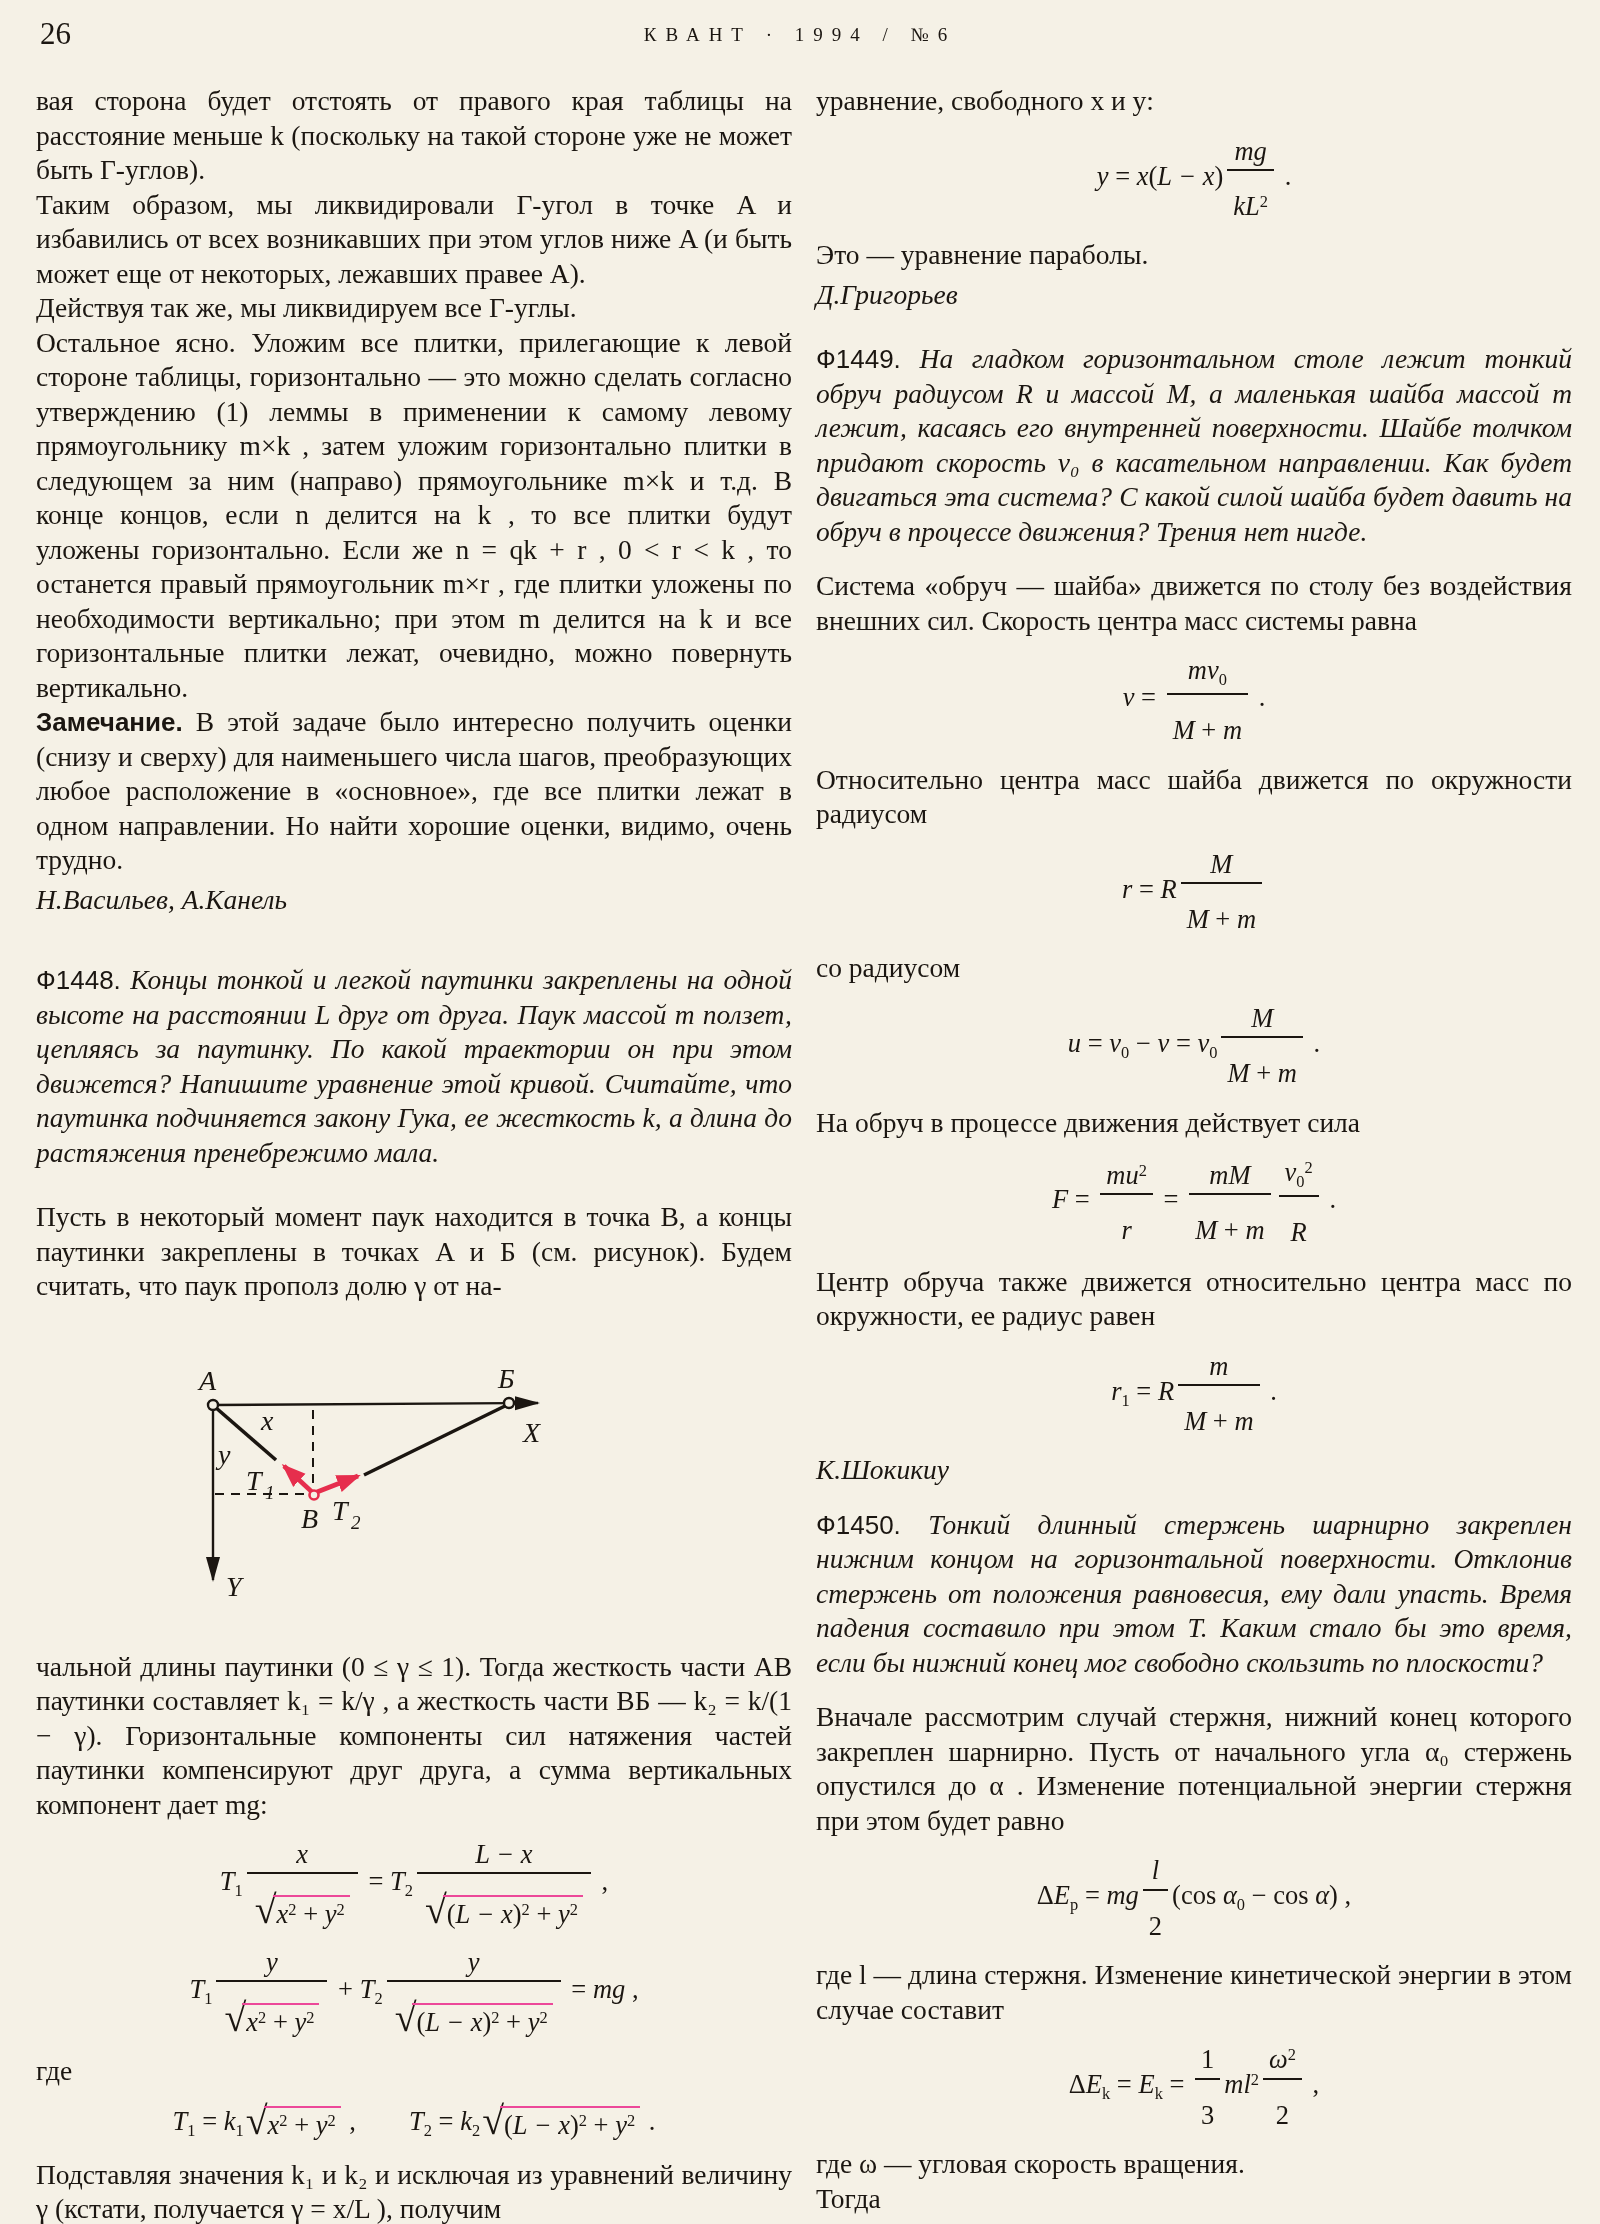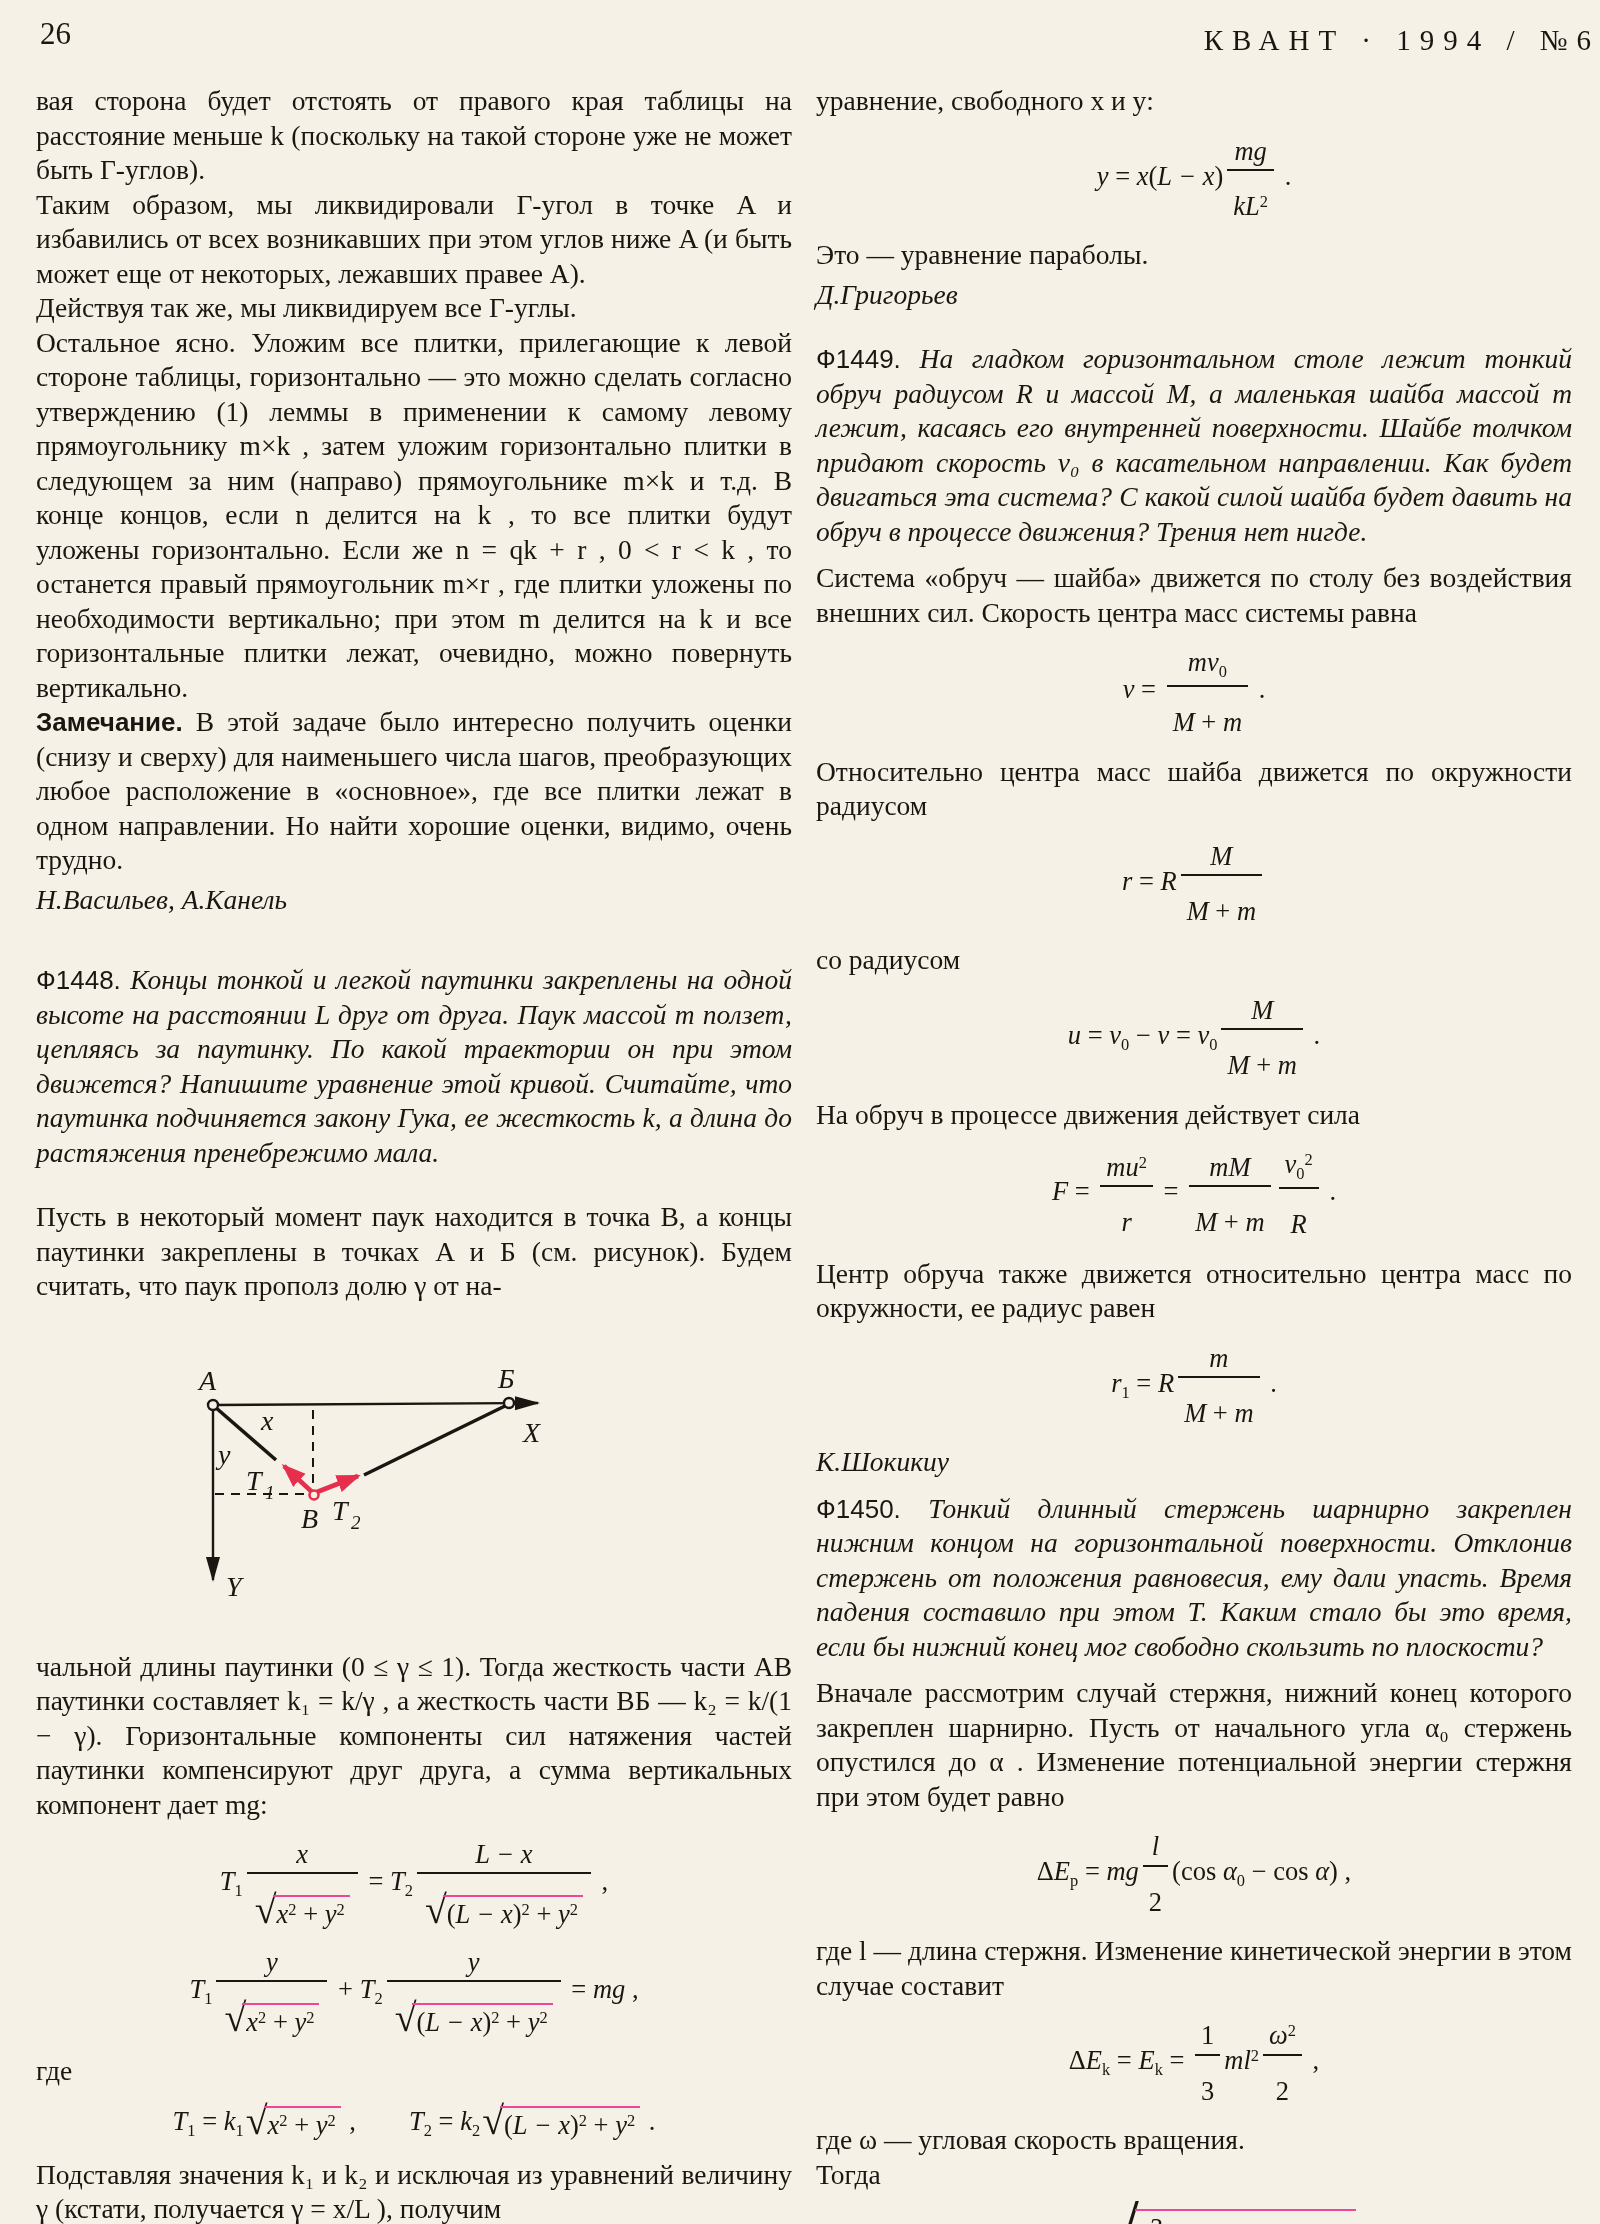--- a/index.html
+++ b/index.html
@@ -8,31 +8,31 @@
     width: 1600px; height: 2224px;
     position: relative;
     background: #f5f1e6;
     color: #1b1611;
     font-family: "Liberation Serif", "DejaVu Serif", serif;
     overflow: hidden;
   }
   .pgnum { position: absolute; left: 40px; top: 16px; font-size: 31px; }
   .jtitle {
     position: absolute; left: 0; top: 24px; width: 100%;
-    text-align: right; font-size: 29px; letter-spacing: 9px;
+    text-align: center; font-size: 19px; letter-spacing: 9px;
   }
   .col {
     position: absolute; top: 84px; width: 756px;
     font-size: 27.5px; line-height: 34.5px;
   }
   .col-left  { left: 36px; }
   .col-right { left: 816px; }
   p { margin: 0; text-align: justify; }
   .noj { text-align: left; }
-  .mt-sm { margin-top: 12px; }
+  .mt-sm { margin-top: 20px; }
   .mt-md { margin-top: 30px; }
   .mt-lg { margin-top: 46px; }
   .prob { font-style: italic; }
   .plabel {
     font-style: normal;
     font-family: "Liberation Sans", "DejaVu Sans", sans-serif;
     font-size: 26px;
   }
   .remark-label { font-weight: bold; font-family: "Liberation Sans", "DejaVu Sans", sans-serif; font-size: 26px; }
   .authors { font-style: italic; margin-top: 5px; text-align: left; }

